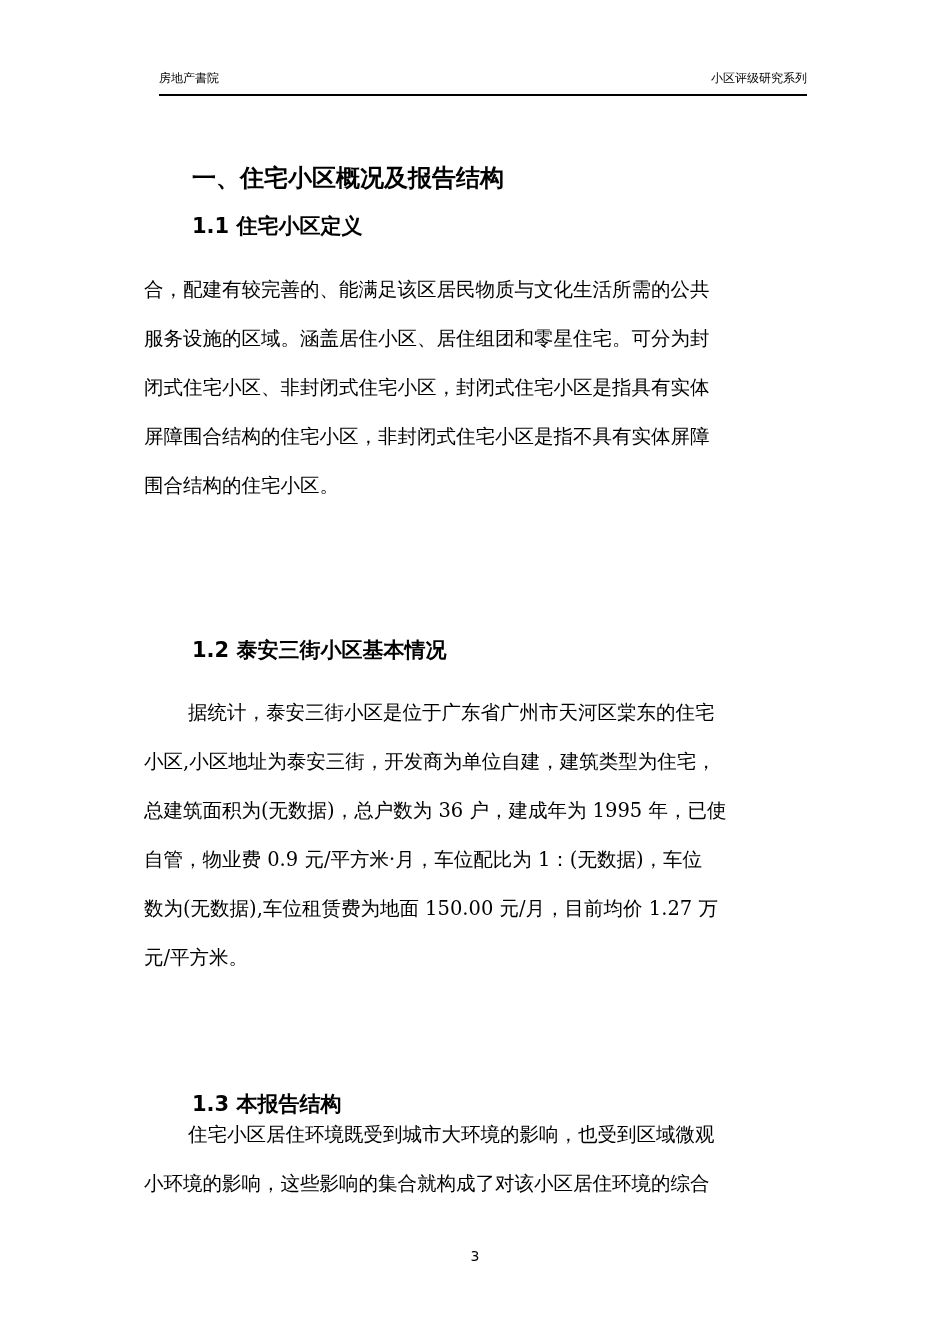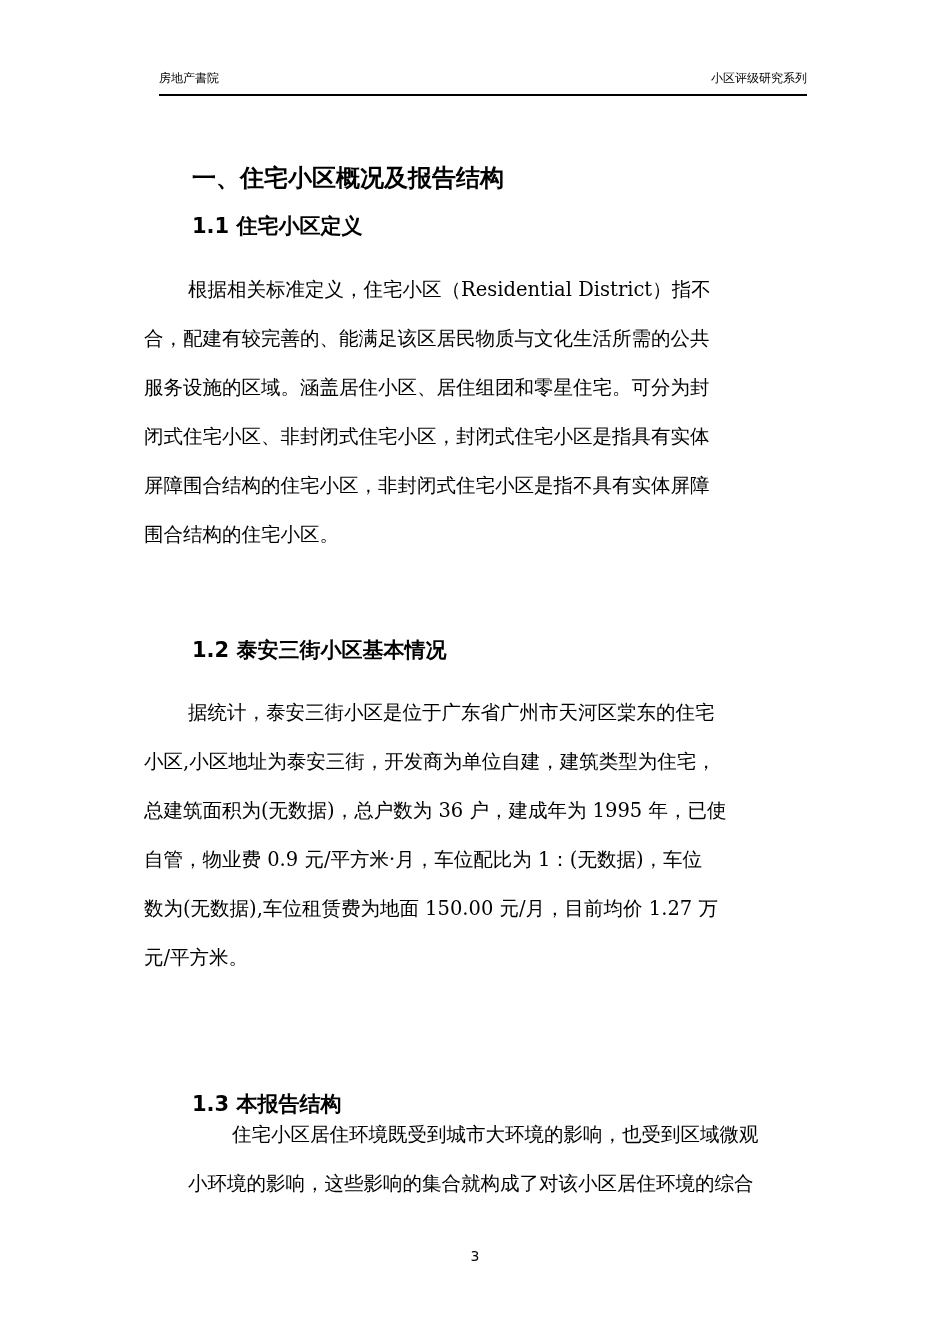--- a/index.html
+++ b/index.html
@@ -21,38 +21,37 @@
 <div class="header">
   <span class="left">房地产書院</span>
   <span class="right">小区评级研究系列</span>
 </div>
 
 <div class="content">
   <div class="h1">一、住宅小区概况及报告结构</div>
 
   <div class="h2" style="top:212px;">1.1 住宅小区定义</div>
   <div class="para" style="top:265px;">
-    <div class="line indent">根据相关标准定义，住宅小区（Residential District）指不</div>
     <div class="line">合，配建有较完善的、能满足该区居民物质与文化生活所需的公共</div>
     <div class="line">服务设施的区域。涵盖居住小区、居住组团和零星住宅。可分为封</div>
     <div class="line">闭式住宅小区、非封闭式住宅小区，封闭式住宅小区是指具有实体</div>
     <div class="line">屏障围合结构的住宅小区，非封闭式住宅小区是指不具有实体屏障</div>
     <div class="line">围合结构的住宅小区。</div>
   </div>
 
   <div class="h2" style="top:636px;">1.2 泰安三街小区基本情况</div>
   <div class="para" style="top:688px;">
     <div class="line indent">据统计，泰安三街小区是位于广东省广州市天河区棠东的住宅</div>
     <div class="line">小区,小区地址为泰安三街，开发商为单位自建，建筑类型为住宅，</div>
     <div class="line">总建筑面积为(无数据)，总户数为 36 户，建成年为 1995 年，已使</div>
     <div class="line">自管，物业费 0.9 元/平方米·月，车位配比为 1：(无数据)，车位</div>
     <div class="line">数为(无数据),车位租赁费为地面 150.00 元/月，目前均价 1.27 万</div>
     <div class="line">元/平方米。</div>
   </div>
 
   <div class="h2" style="top:1090px;">1.3 本报告结构</div>
-  <div class="para" style="top:1110px;margin-left:44px;">
+  <div class="para" style="top:1110px;">
     <div class="line indent">住宅小区居住环境既受到城市大环境的影响，也受到区域微观</div>
     <div class="line">小环境的影响，这些影响的集合就构成了对该小区居住环境的综合</div>
   </div>
 </div>
 
 <div class="pagenum">3</div>
 
 </body></html>

